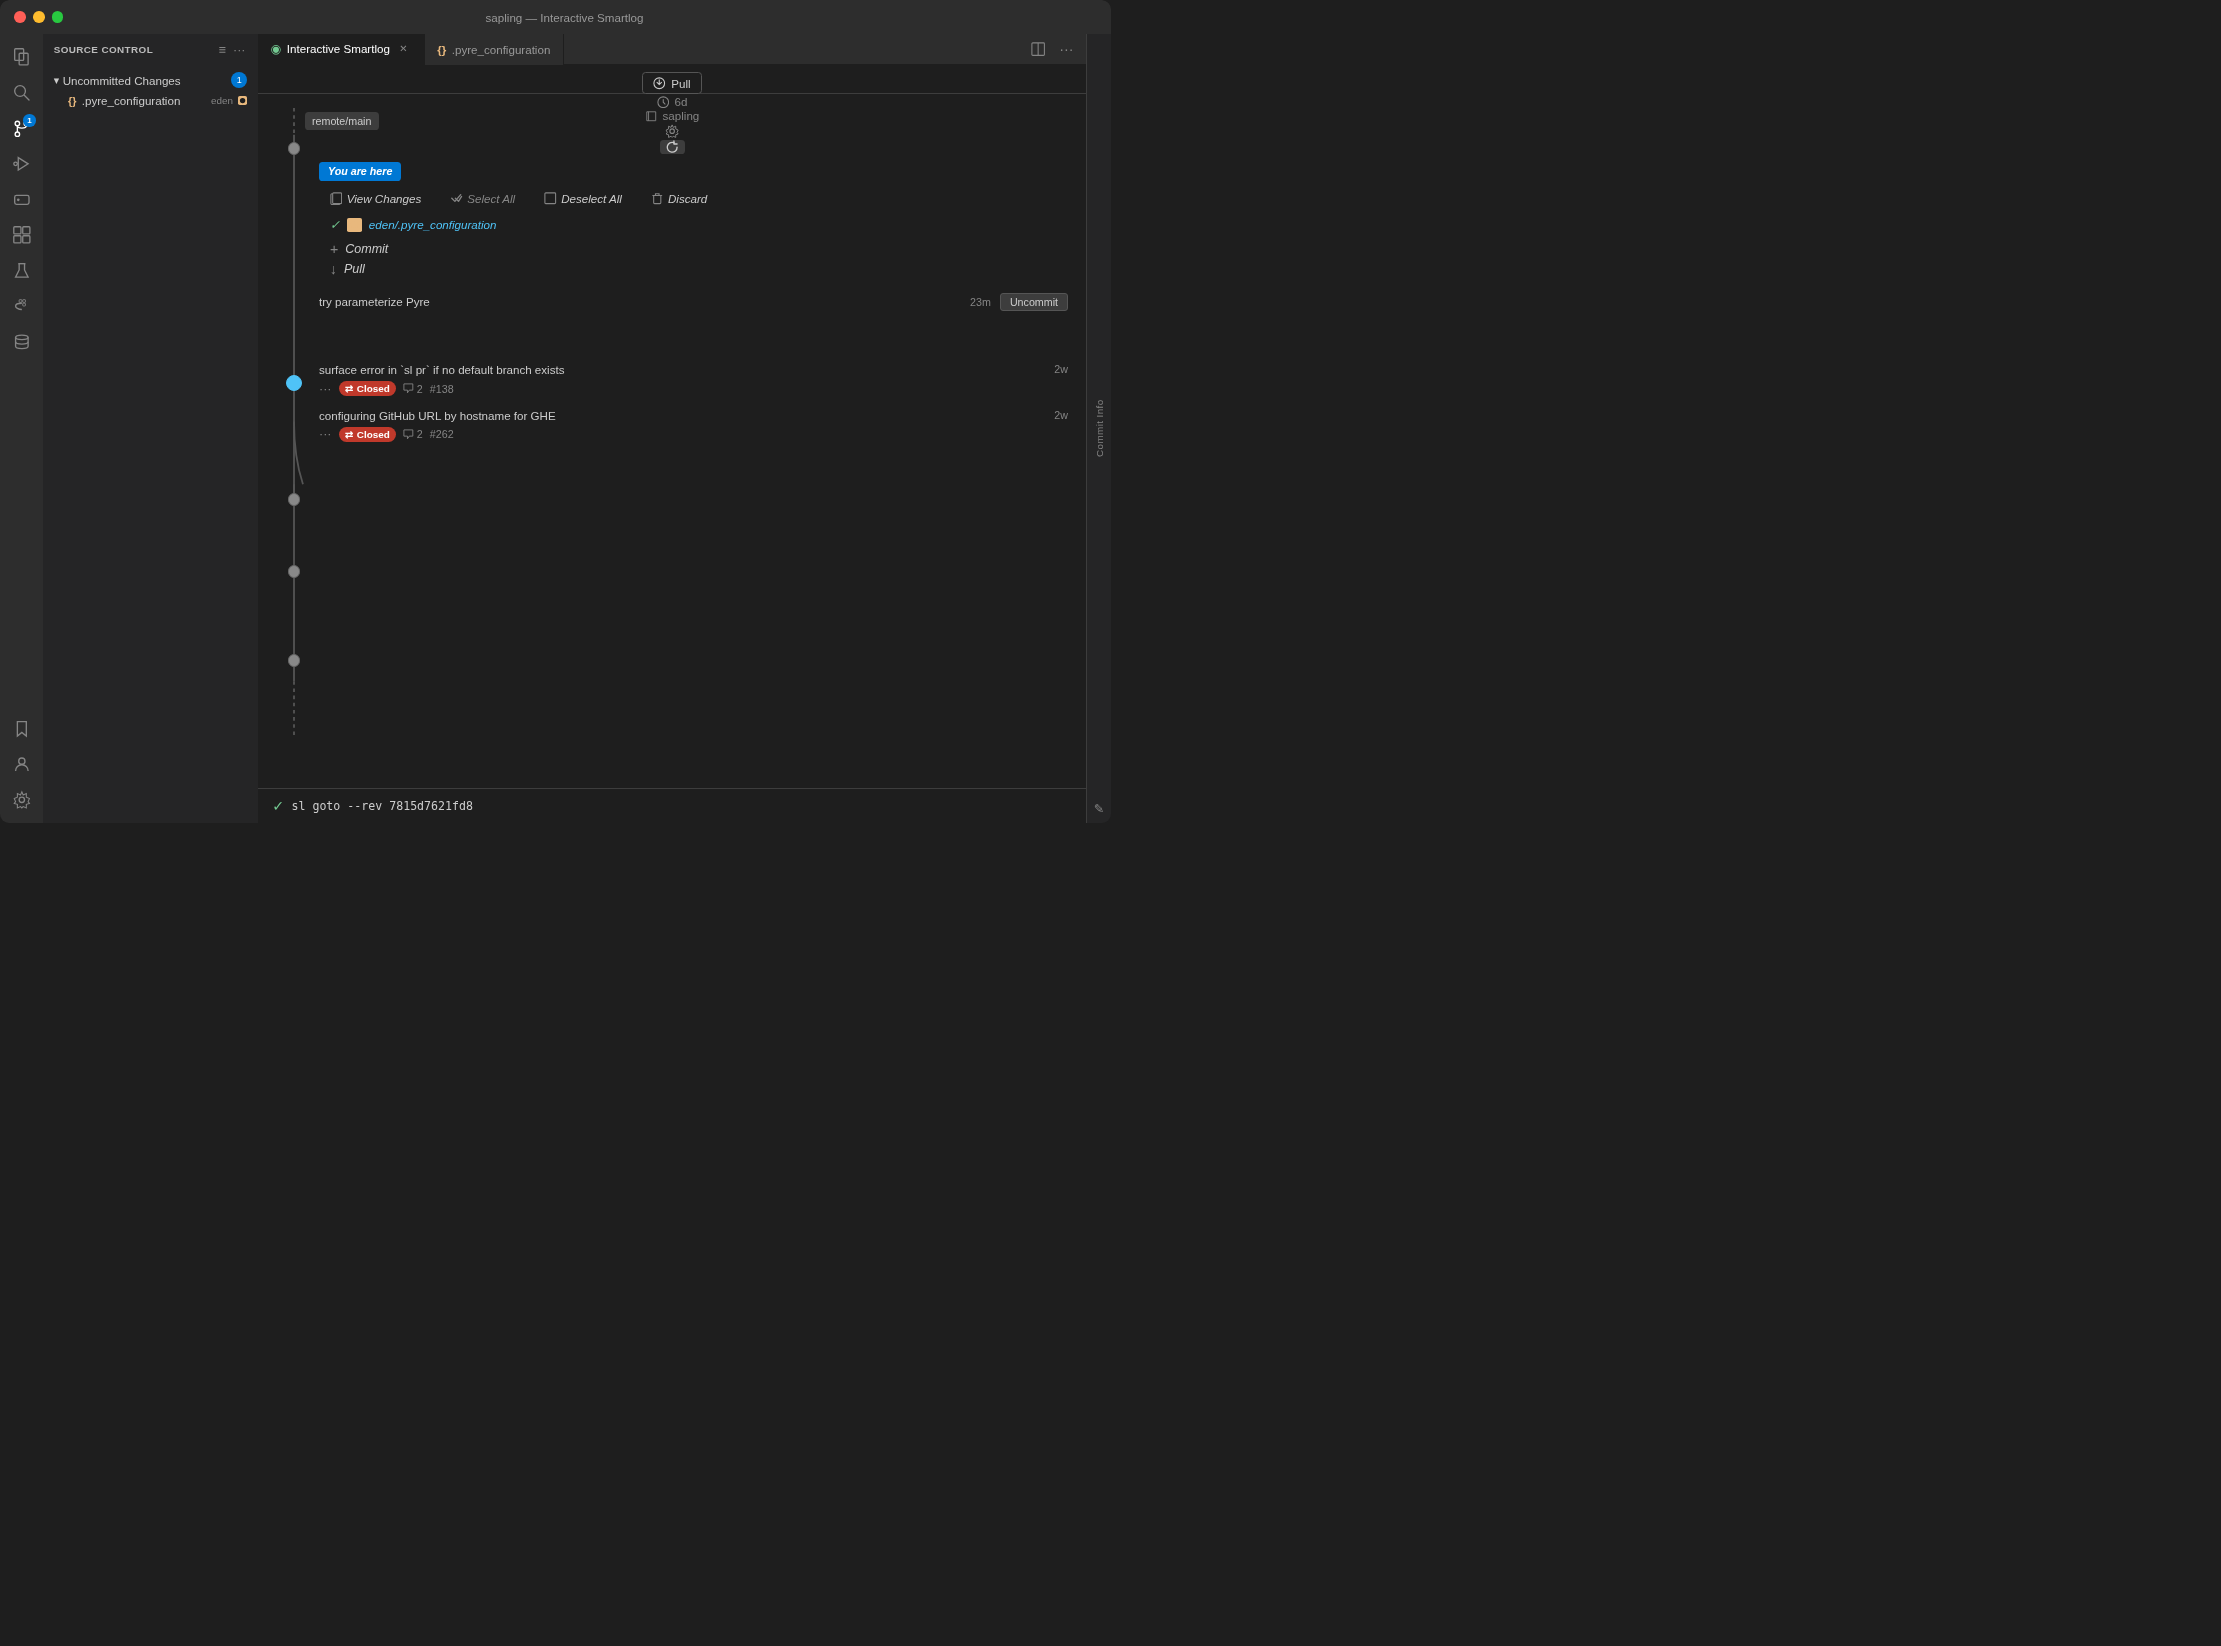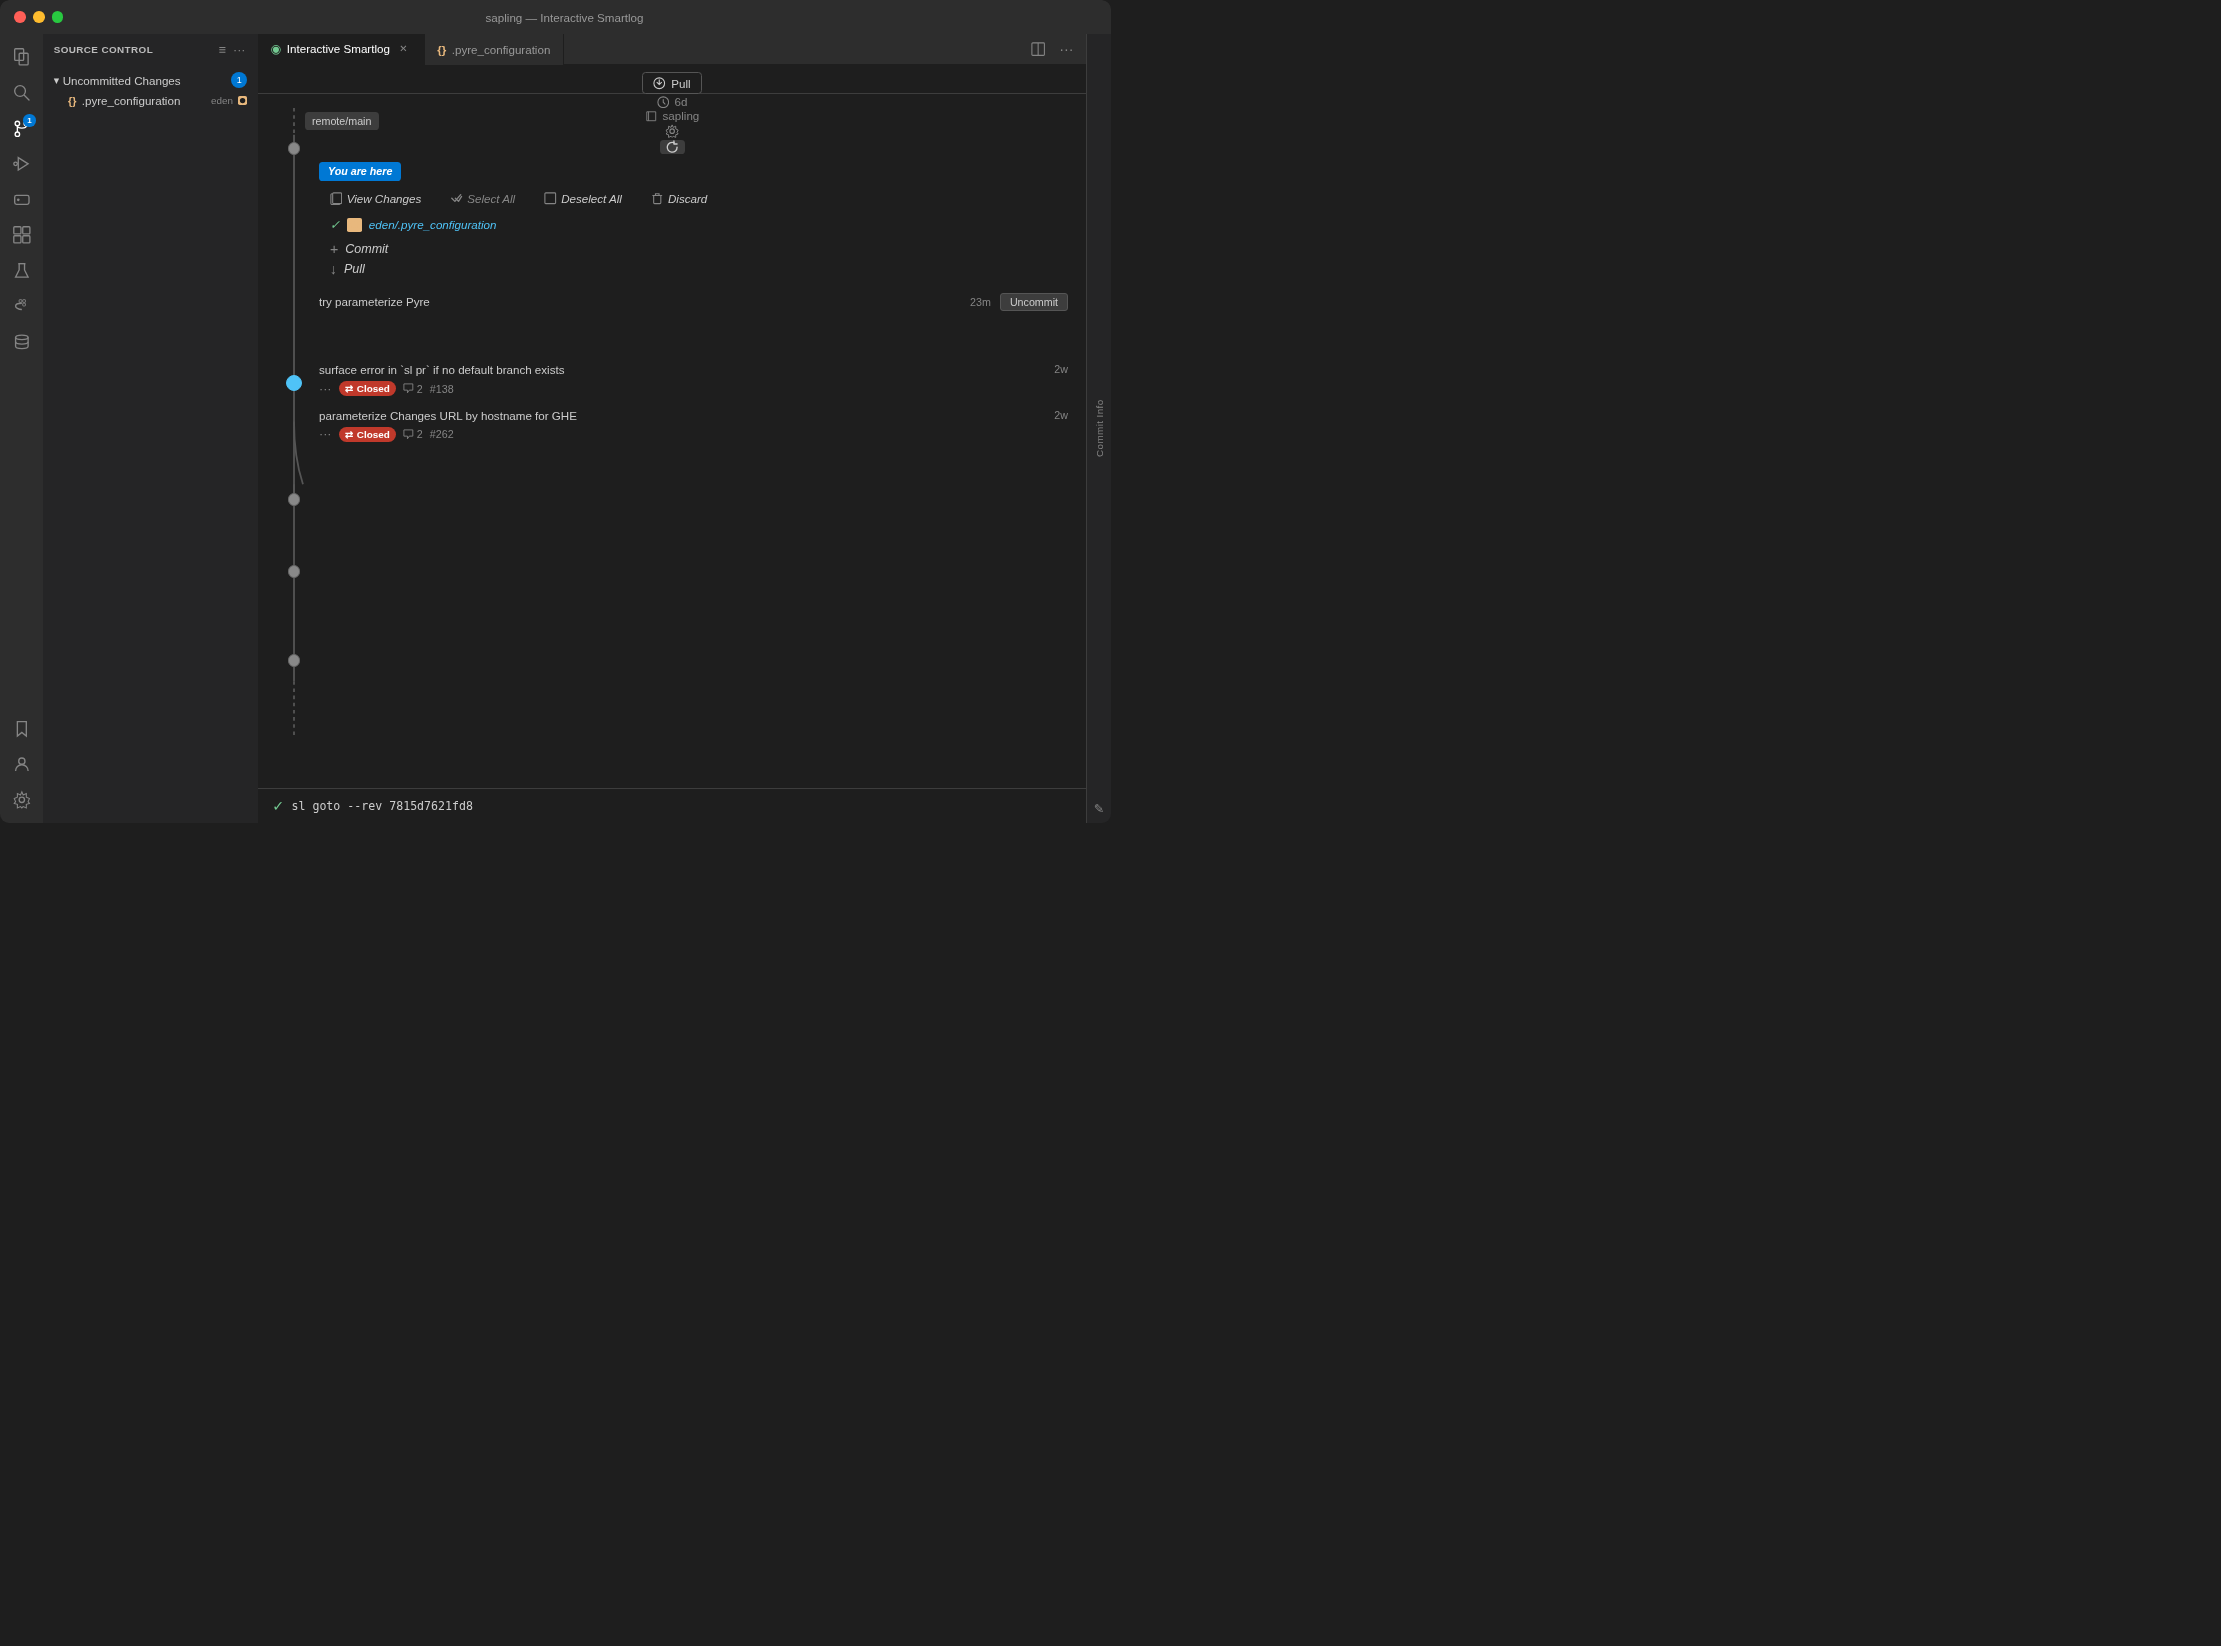--- a/index.html
+++ b/index.html
@@ -867,21 +867,21 @@
                 <span>2</span>
               </span>
               <span class="pr-number">#138</span>
             </div>
           </div>
 
           <div style="position: absolute; left: 11.6px; top: 457px; width: 12.5px; height: 12.5px; border-radius: 50%; background: #888; border: 1.8px solid #666; z-index: 2;"></div>
 
           <div style="padding-left: 43px; margin-top: 7.2px;">
             <div class="commit-info">
-              <span class="commit-message">parameterize Changes URL by hostname for GHE</span>
+              <span class="commit-message">configuring GitHub URL by hostname for GHE</span>
               <span class="commit-time">2w</span>
             </div>
             <div class="commit-meta">
               <span class="dots">···</span>
               <span class="pr-badge">
                 <span>⇄</span>
                 <span>Closed</span>
               </span>
               <span class="comment-count">
                 <svg width="10.7" height="10.7" viewBox="0 0 12 12" fill="none">

